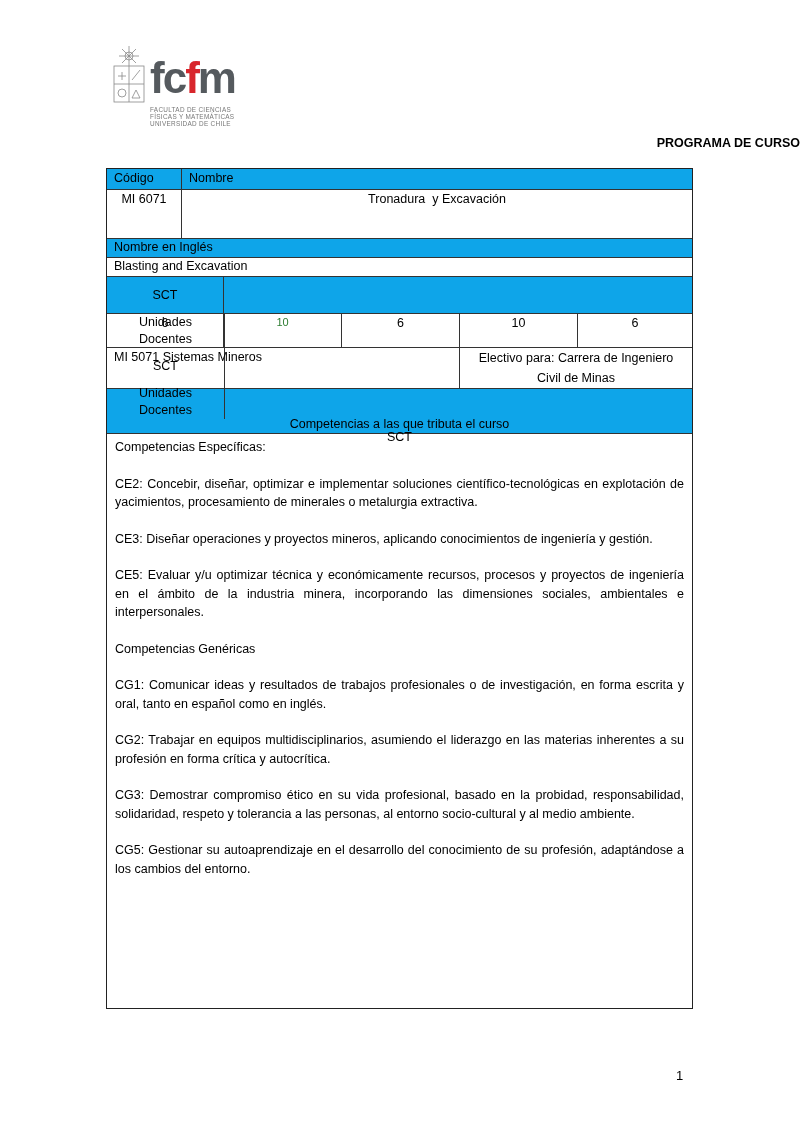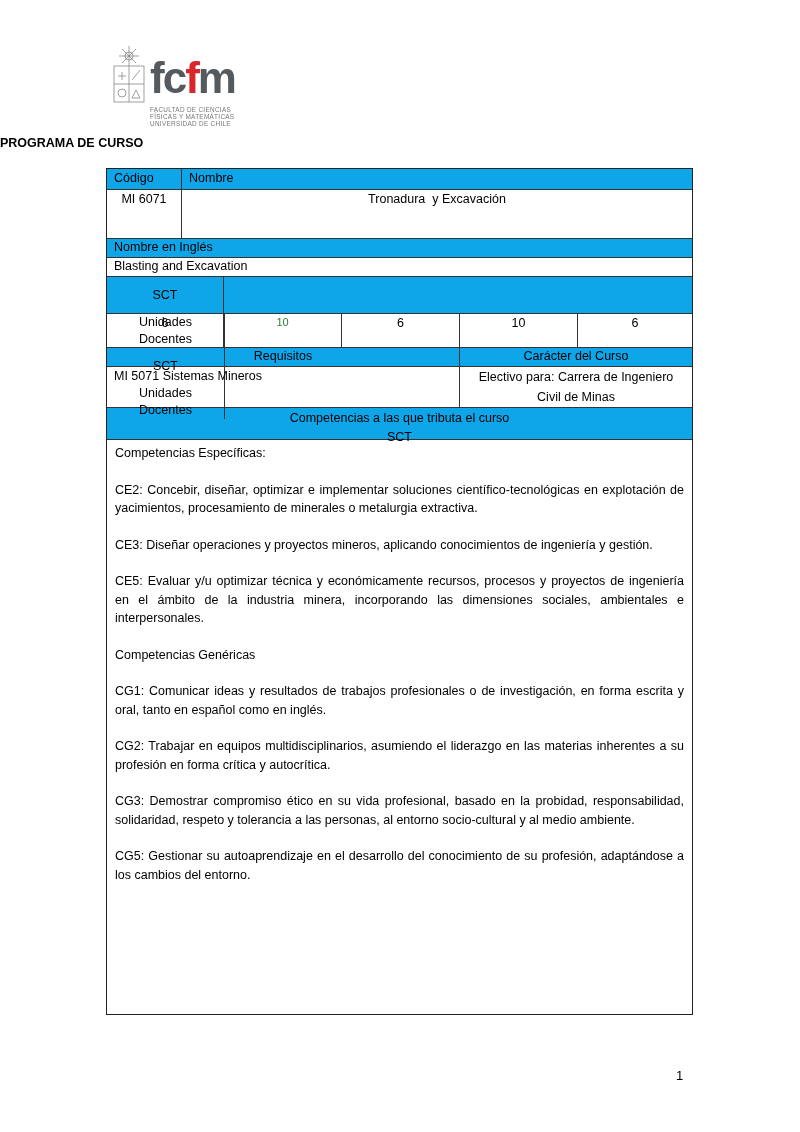--- a/index.html
+++ b/index.html
@@ -2,21 +2,21 @@
 <html><head>
   <meta charset="utf-8">
   <style>
     html, body { margin: 0; padding: 0; background: #ffffff; }
     body { width: 800px; height: 1132px; position: relative; font-family: "Liberation Sans", sans-serif; color: #000; }
     .logo { position: absolute; left: 112px; top: 46px; width: 130px; height: 82px; }
     .logo .crest { position: absolute; left: 0; top: 0; width: 34px; height: 60px; }
     .logo .fcfm { position: absolute; left: 38px; top: 10px; font-family: "Liberation Sans", sans-serif; font-size: 44px; font-weight: bold; letter-spacing: -2px; color: #555a5e; line-height: 44px; }
     .logo .fcfm .red { color: #d8262c; }
     .logo .sub { position: absolute; left: 38px; top: 60px; font-size: 6.4px; line-height: 7px; color: #777; letter-spacing: 0.3px; white-space: nowrap; }
-    .title { position: absolute; left: 0; width: 800px; top: 136px; text-align: left; font-weight: bold; font-size: 12.5px; }
+    .title { position: absolute; left: 0; width: 800px; top: 136px; text-align: right; font-weight: bold; font-size: 12.5px; }
     .tbl { position: absolute; left: 106px; top: 168px; width: 587px; border: 1.5px solid #222; box-sizing: border-box; }
     .row { display: flex; border-bottom: 1px solid #333; box-sizing: border-box; }
     .row:last-child { border-bottom: none; }
     .cell { box-sizing: border-box; border-right: 1px solid #333; font-size: 12.5px; padding: 2px 7px; }
     .cell:last-child { border-right: none; }
     .gray { background: #0ea5e9; }
     .center { text-align: center; }
     .green { color: #2e7d32; font-size: 11px; }
     .body-cell { padding: 4px 8px; font-size: 12.5px; line-height: 18.5px; text-align: justify; }
     .body-cell p { margin: 0 0 18px 0; }
@@ -75,32 +75,28 @@
     <div class="cell center" style="width:118px; line-height:17px; padding:0 20px;">Unidades Docentes</div>
     <div class="cell center" style="flex:1; line-height:33px;">SCT</div>
   </div>
   <div class="row" style="height:34px;">
     <div class="cell center" style="width:117px;">6</div>
     <div class="cell center green" style="width:118px;">10</div>
     <div class="cell center" style="width:118px;">6</div>
     <div class="cell center" style="width:118px;">10</div>
     <div class="cell center" style="flex:1;">6</div>
   </div>
-  <div class="row gray" style="height:19px;">
-    <div class="cell center" style="width:353px; padding-top:1px;">Requisitos</div>
-    <div class="cell center" style="flex:1; padding-top:1px;">Carácter del Curso</div>
-  </div>
   <div class="row" style="height:41px;">
     <div class="cell" style="width:353px;">MI 5071 Sistemas Mineros</div>
     <div class="cell center" style="flex:1; line-height:20px; padding-top:0;">
       <div>Electivo para: Carrera de Ingeniero</div>
       <div>Civil de Minas</div>
     </div>
   </div>
-  <div class="row gray" style="height:32px;">
+  <div class="row gray" style="height:45px;align-items:flex-end;">
     <div class="cell center" style="flex:1; padding-top:3px;">Competencias a las que tributa el curso</div>
   </div>
   <div class="row" style="height:574px;">
     <div class="cell body-cell" style="flex:1;">
       <p class="hd">Competencias Específicas:</p>
       <p>CE2: Concebir, diseñar, optimizar e implementar soluciones científico-tecnológicas en explotación de yacimientos, procesamiento de minerales o metalurgia extractiva.</p>
       <p>CE3:  Diseñar operaciones y proyectos mineros, aplicando conocimientos de ingeniería y gestión.</p>
       <p>CE5: Evaluar y/u optimizar técnica y económicamente recursos, procesos y proyectos de ingeniería en el ámbito de la industria minera, incorporando las dimensiones sociales, ambientales e interpersonales.</p>
       <p class="hd">Competencias Genéricas</p>
       <p>CG1: Comunicar ideas y resultados de trabajos profesionales o de investigación, en forma escrita y oral, tanto en español como en inglés.</p>

